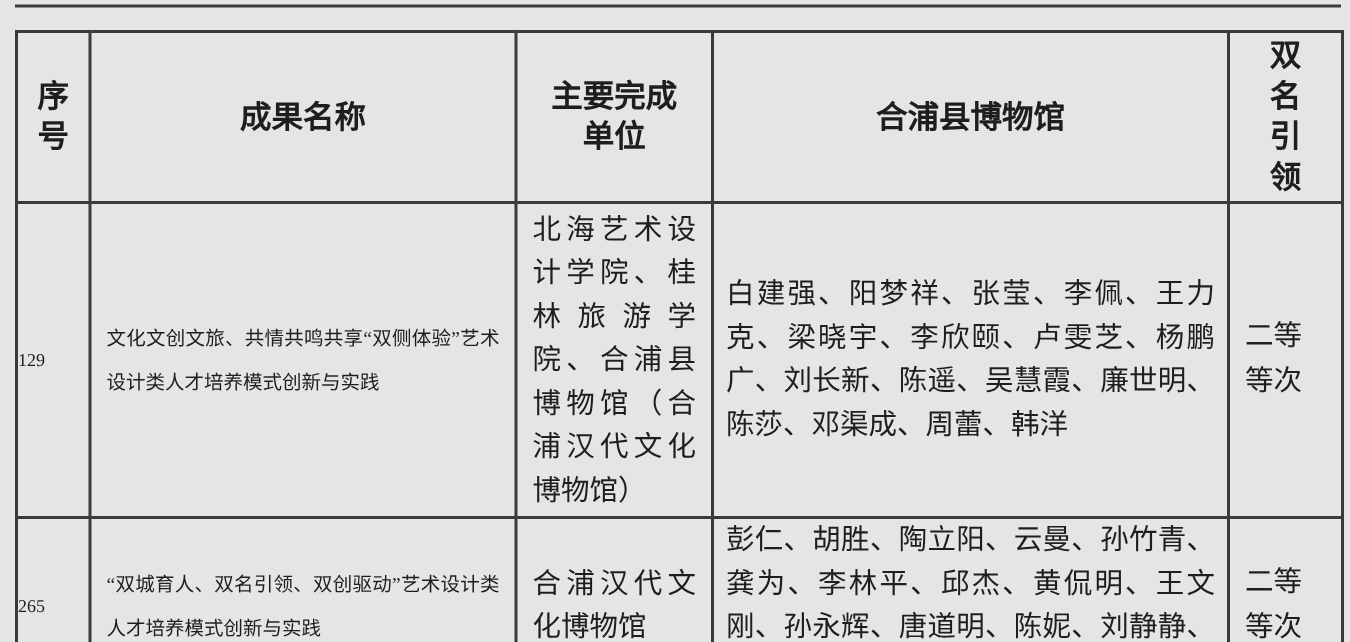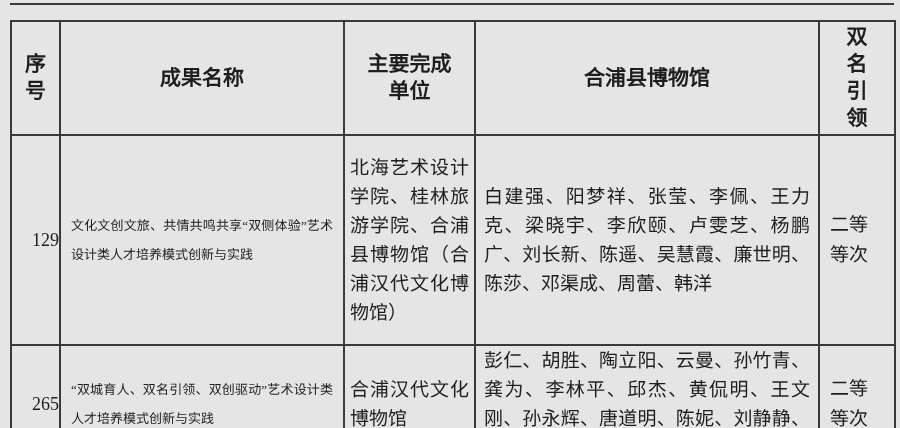--- a/index.html
+++ b/index.html
@@ -43,30 +43,30 @@
     font-weight: bold;
     font-size: 21px;
     line-height: 27px;
     text-align: center;
     padding: 2px 22px;
   }
   th.h-index { padding: 2px 4px; }
   th.h-name, th.h-people { padding: 2px 8px; margin-top: 32px; }
   td { font-size: 19px; line-height: 29px; }
   td.c-index {
-    text-align: right;
-    font-size: 18px;
+    text-align: left;
+    font-size: 12px;
   }
   td.c-name {
     padding: 0 10px;
     font-size: 13px;
     text-align: justify;
   }
   td.c-unit {
-    padding: 0 5px;
+    padding: 0 10px;
     text-align: justify;
   }
   td.c-people {
     padding: 0 8px;
     text-align: justify;
   }
   td.c-grade { padding: 0 0 0 10px; }
   td.c-grade .grade-text {
     display: inline-block;
     width: 2em;        

